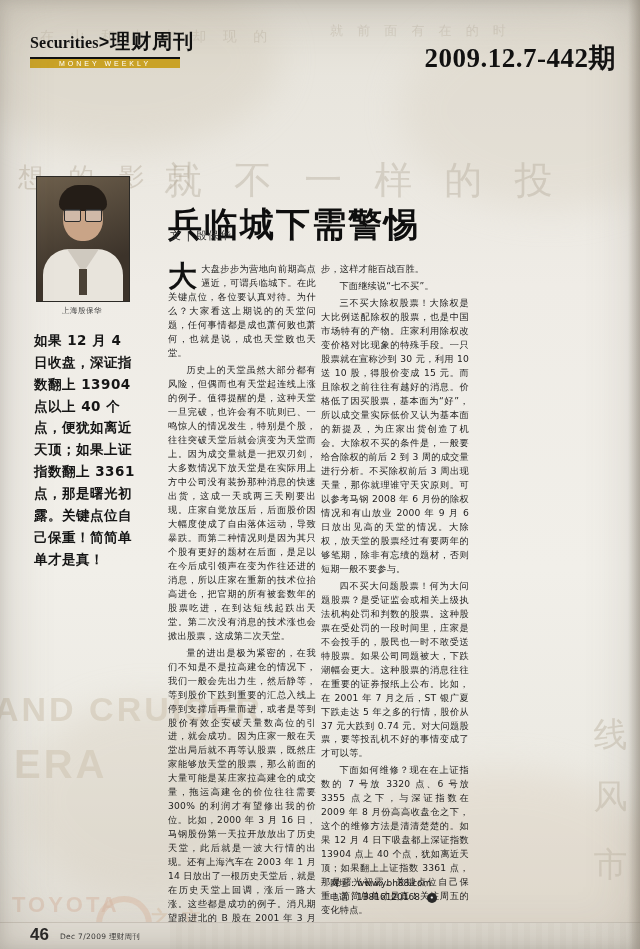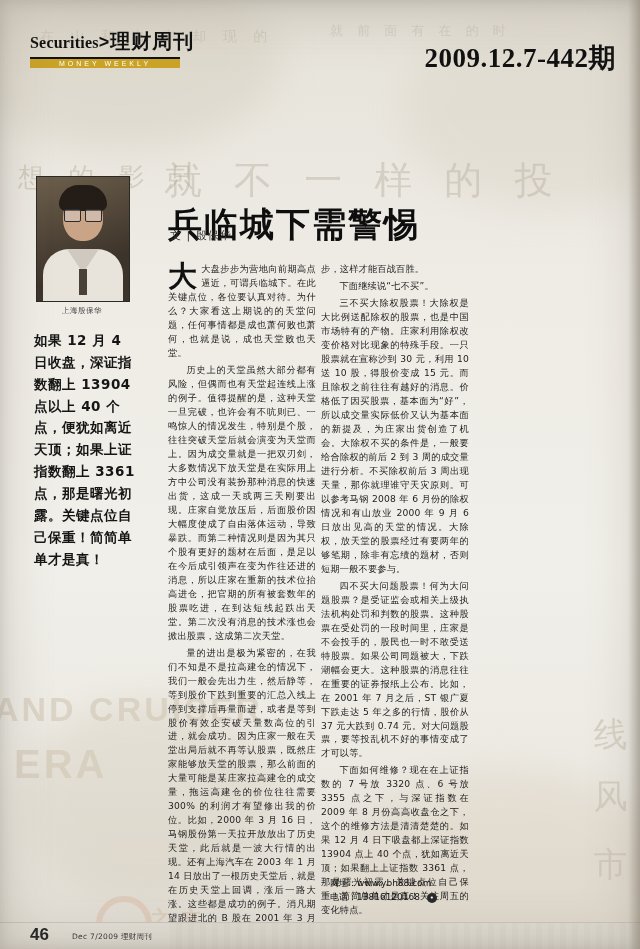--- a/index.html
+++ b/index.html
@@ -154,21 +154,21 @@
   
   .footer{
     position:absolute;left:0;bottom:0;width:100%;height:26px;
     background:#e2ded5;border-top:1px solid #cbc5ba;
   }
   .pg{
     position:absolute;left:30px;bottom:4px;font-family:"Liberation Sans",sans-serif;
     font-size:17px;font-weight:bold;color:#222;
   }
   .pg-meta{
-    position:absolute;left:72px;bottom:7px;font-size:7.5px;color:#333;letter-spacing:.3px;
+    position:absolute;left:60px;bottom:7px;font-size:7.5px;color:#333;letter-spacing:.3px;
   }
   .footer-noise{
     position:absolute;right:0;bottom:0;width:470px;height:26px;opacity:.35;
     background:repeating-linear-gradient(90deg,#d8d3c8 0 6px,#cfc9bd 6px 12px);
   }
   .scan-vignette{
     position:absolute;inset:0;pointer-events:none;
     box-shadow:inset 0 0 52px rgba(120,110,95,.30), inset 0 0 14px rgba(90,82,70,.18);
   }
   .right-edge-dark{
@@ -188,20 +188,21 @@
   <div class="bg-blob bg-b4"></div>
 
   <div class="ghost-text gt4">就 前 面 有 在 的 时</div>
   <div class="ghost-text gt3">在 山 和 出 来 却 现 的</div>
   <div class="ghost-text gt1">就 不 一 样 的 投</div>
   <div class="ghost-text gt2">想 的 影 只</div>
   <div class="ghost-vert gv1">线 风 市</div>
   <div class="ghost-word gw1">AND CRUISER</div>
   <div class="ghost-word gw2">ERA</div>
   <div class="bg-circle-logo"></div>
+  <div class="ghost-word gw3">TOYOTA</div>
   <div class="ghost-word gw4">之 立</div>
 </div>
 
 <div class="masthead">
   <div class="mh-line">
     <span class="mh-sec">Securities</span>
     <span class="mh-arrow">&gt;</span>
     <span class="mh-cn">理财周刊</span>
   </div>
   <div class="mh-rule"></div>

